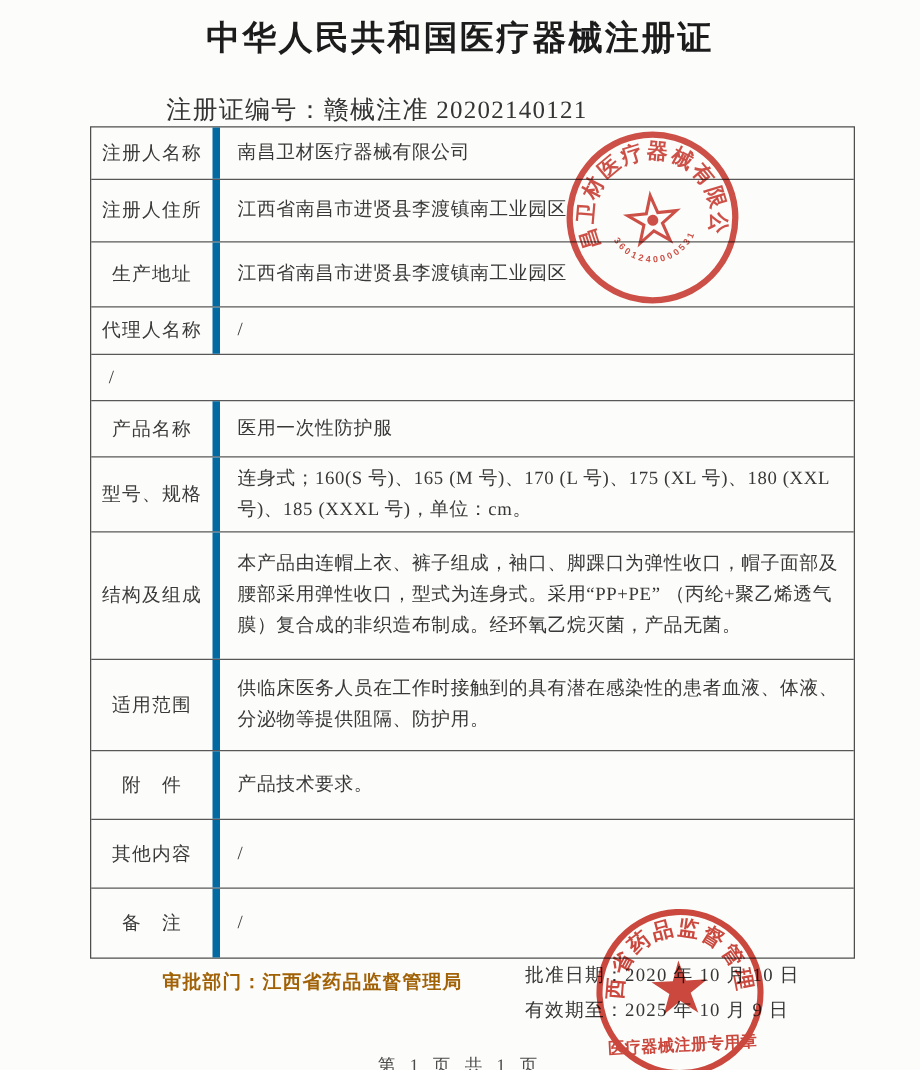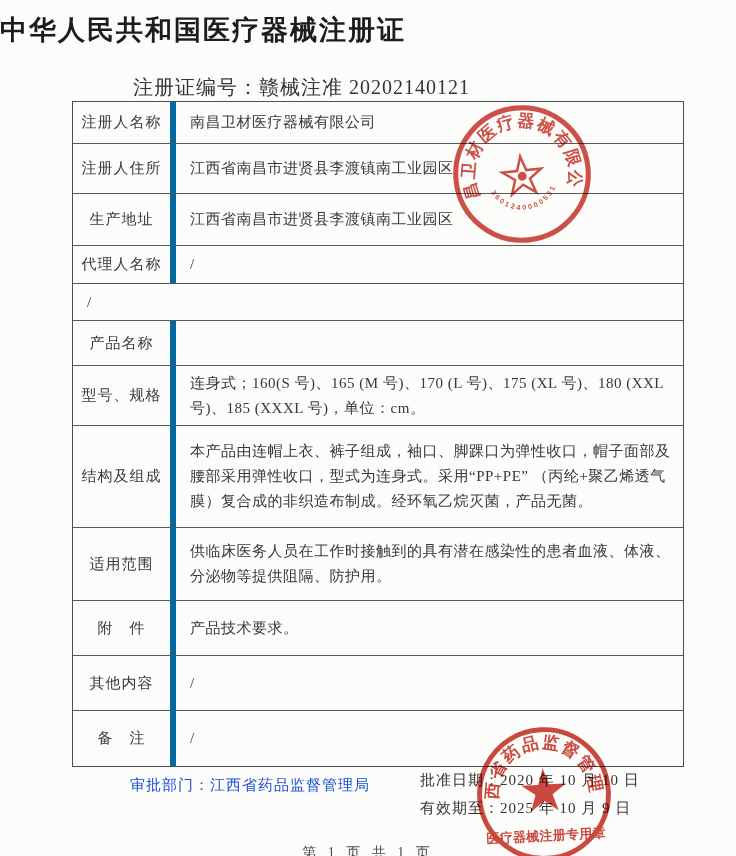--- a/index.html
+++ b/index.html
@@ -7,20 +7,21 @@
   body {
     position: relative;
     overflow: hidden;
     background: #fcfcfa;
     font-family: "Liberation Serif", "DejaVu Serif", serif;
     color: #2f2f2f;
   }
   .page-title {
     position: absolute;
     top: 12px; left: 0; width: 736px;
+    text-align: center;
     font-size: 27px;
     font-weight: bold;
     letter-spacing: 2px;
     color: #1c1c1c;
     font-family: Liberation Serif, serif;
   }
   .cert-line {
     position: absolute;
     top: 74px; left: 133px;
     font-size: 20px;
@@ -60,21 +61,22 @@
     line-height: 25px;
     color: #383838;
     padding: 4px 12px 4px 14px;
     letter-spacing: 0.5px;
   }
   .approval-dept {
     position: absolute;
     left: 130px; top: 776px;
     font-size: 15px;
     letter-spacing: 1px;
-    color: #1d4ed8;
+    color: #a16207;
+    font-weight: bold;
   }
   .dates {
     position: absolute;
     left: 420px; top: 771px;
     font-size: 15px;
     letter-spacing: 1px;
     color: #353535;
   }
   .dates .date-line { display: block; margin-bottom: 9px; }
   .page-footer {
@@ -127,20 +129,21 @@
   </div>
   <div class="trow" style="height:38px">
     <div class="tlabel">代理人名称</div>
     <div class="tvalue">/</div>
   </div>
   <div class="trow" style="height:37px">
     <div class="tvalue">/</div>
   </div>
   <div class="trow" style="height:45px">
     <div class="tlabel">产品名称</div>
+    <div class="tvalue">医用一次性防护服</div>
   </div>
   <div class="trow" style="height:60px">
     <div class="tlabel">型号、规格</div>
     <div class="tvalue">连身式；160(S 号)、165 (M 号)、170 (L 号)、175 (XL 号)、180 (XXL 号)、185 (XXXL 号)，单位：cm。</div>
   </div>
   <div class="trow" style="height:102px">
     <div class="tlabel">结构及组成</div>
     <div class="tvalue">本产品由连帽上衣、裤子组成，袖口、脚踝口为弹性收口，帽子面部及腰部采用弹性收口，型式为连身式。采用“PP+PE” （丙纶+聚乙烯透气膜）复合成的非织造布制成。经环氧乙烷灭菌，产品无菌。</div>
   </div>
   <div class="trow" style="height:73px">

